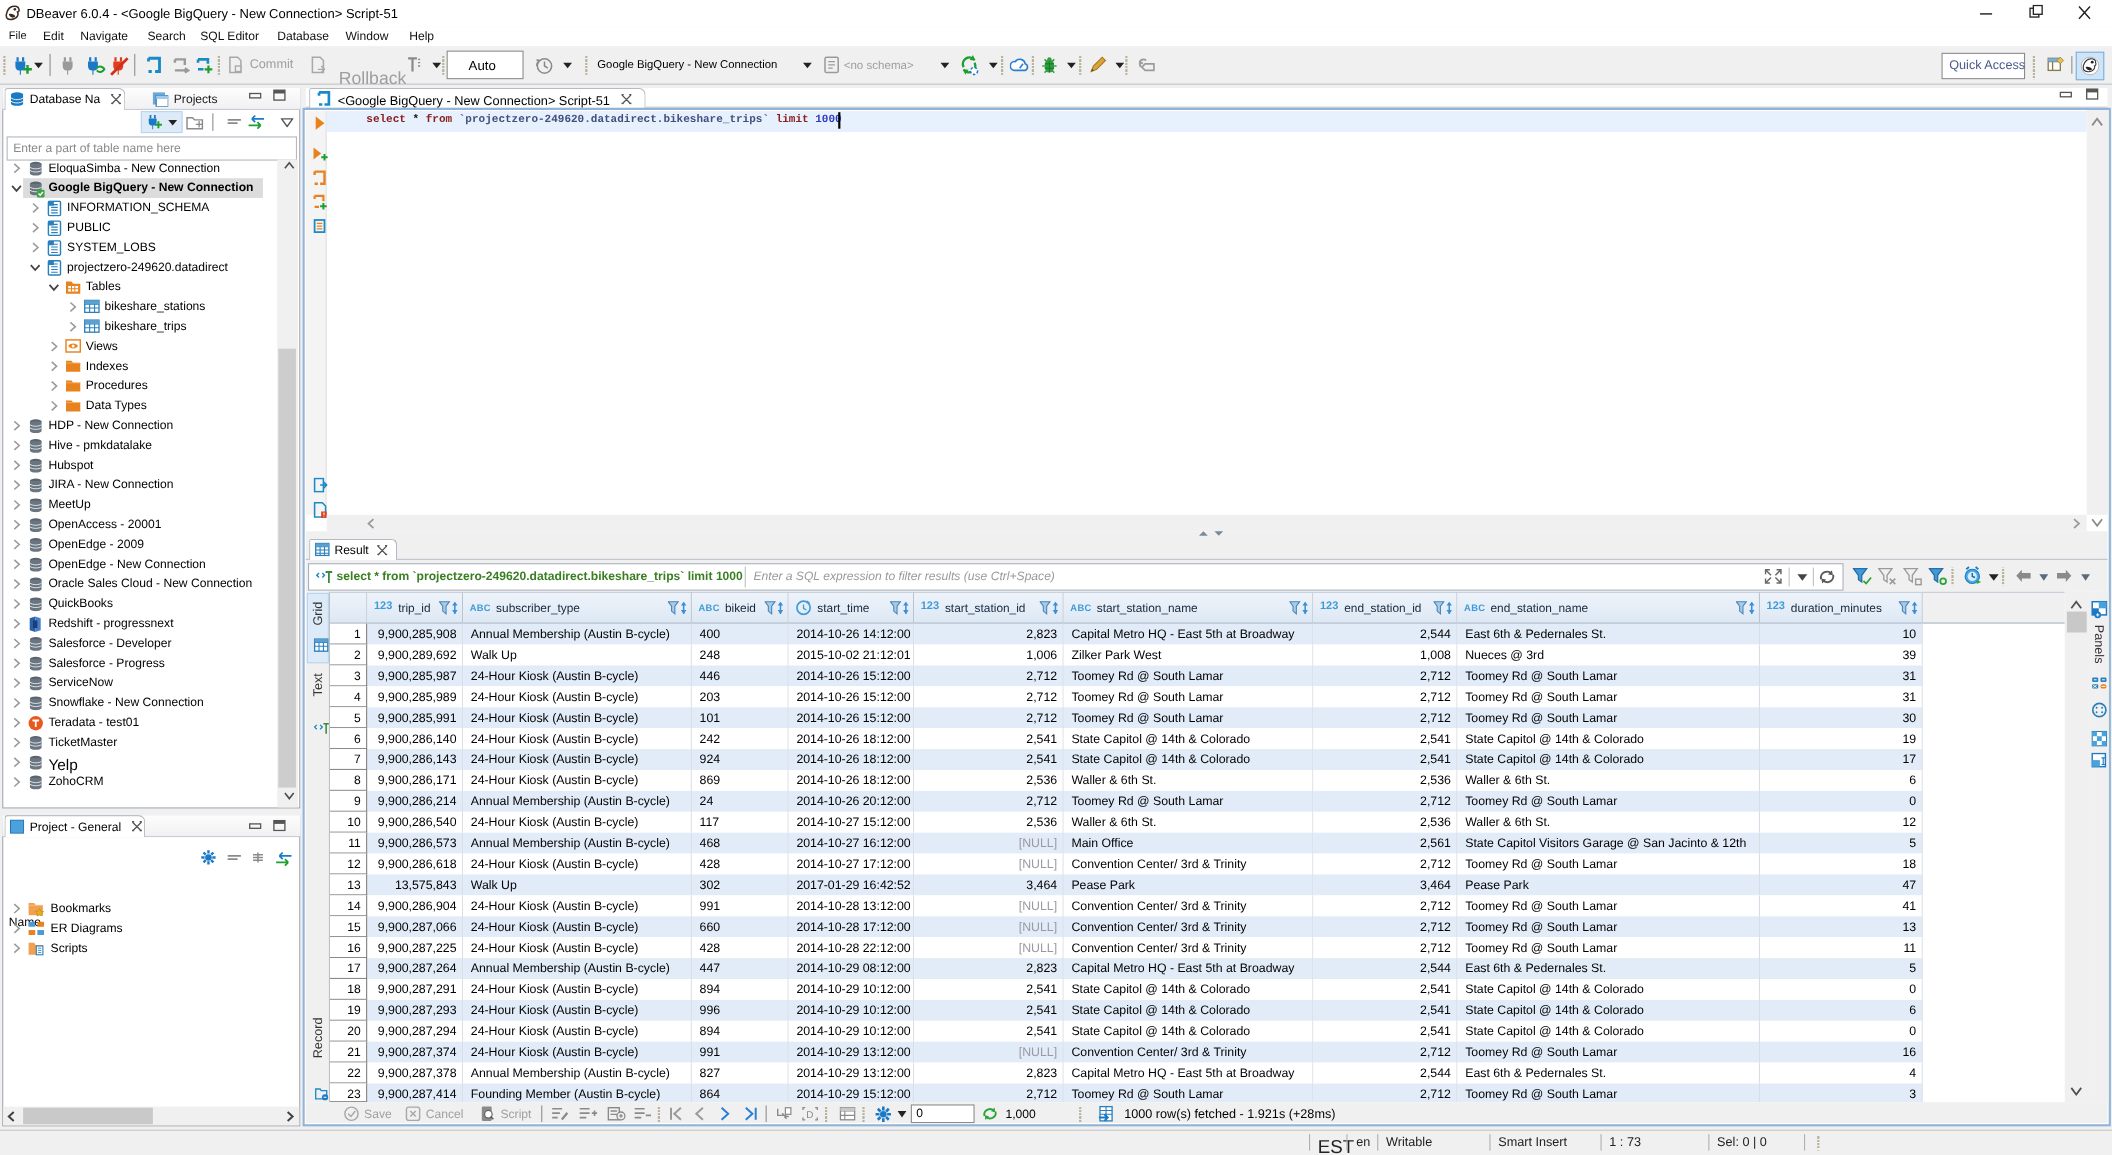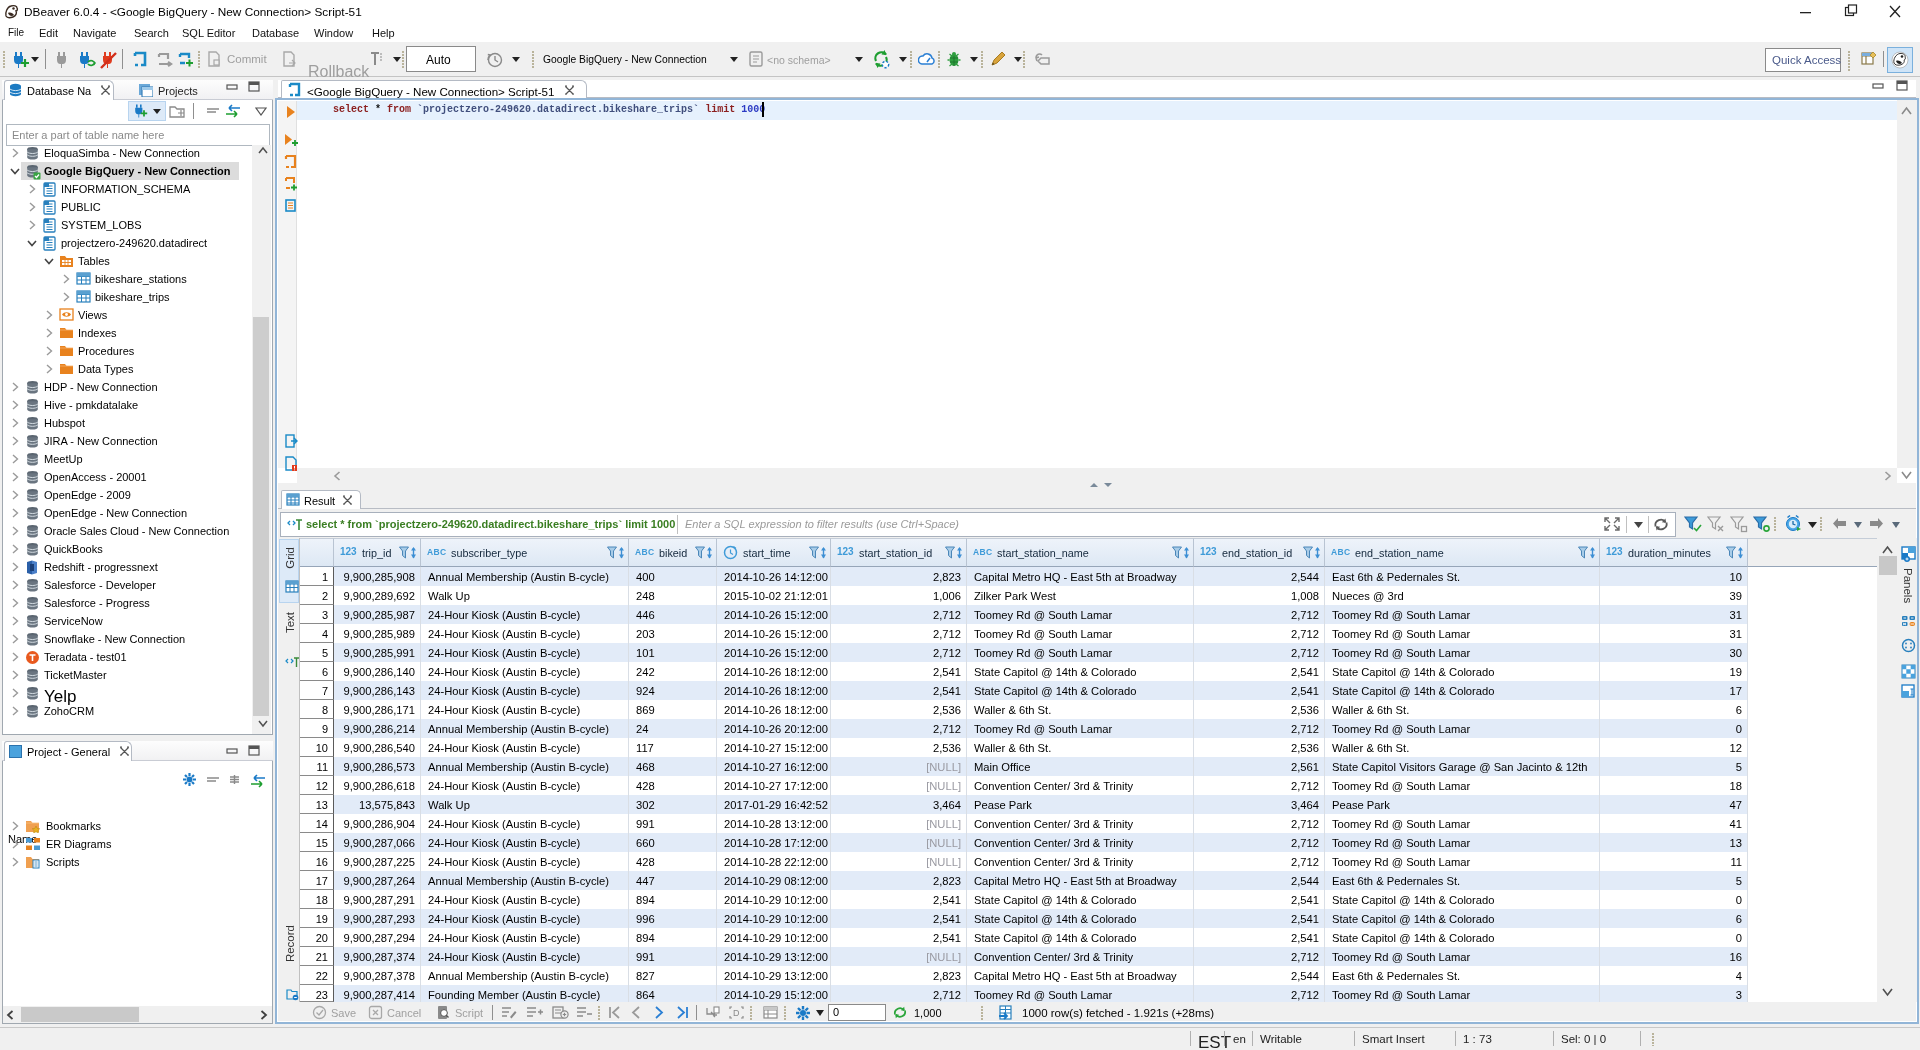--- a/index.html
+++ b/index.html
@@ -481,21 +481,21 @@
   </svg>
 <div class="abs" style="left:44px;top:669px;font-size:11px;color:#000;white-space:nowrap;">TicketMaster</div>
 <svg class="abs" style="left:11px;top:688px" width="8" height="10">
     <path d="M2 1 L6.5 5 L2 9" stroke="#9a9a9a" stroke-width="1.4" fill="none"></path>
   </svg>
 <svg class="abs" style="left:25px;top:686px" width="15" height="15" viewBox="0 0 15 15">
     <ellipse cx="7.5" cy="3.2" rx="5.3" ry="2.1" fill="#5a6570"></ellipse>
     <path d="M2.2 3.2 V11.5 C2.2 12.7 4.6 13.6 7.5 13.6 C10.4 13.6 12.8 12.7 12.8 11.5 V3.2" fill="#6a7580"></path>
     <path d="M2.2 6.1 C3.2 7 5.6 7.5 7.5 7.5 C9.4 7.5 11.8 7 12.8 6.1 M2.2 8.9 C3.2 9.8 5.6 10.3 7.5 10.3 C9.4 10.3 11.8 9.8 12.8 8.9" stroke="#dfe6ec" stroke-width="0.9" fill="none"></path>
   </svg>
-<div class="abs" style="left:44px;top:687px;font-size:17px;color:#000;white-space:nowrap;">Yelp</div>
+<div class="abs" style="left:44px;top:687px;font-size:14px;color:#000;white-space:nowrap;">Yelp</div>
 <svg class="abs" style="left:11px;top:706px" width="8" height="10">
     <path d="M2 1 L6.5 5 L2 9" stroke="#9a9a9a" stroke-width="1.4" fill="none"></path>
   </svg>
 <svg class="abs" style="left:25px;top:704px" width="15" height="15" viewBox="0 0 15 15">
     <ellipse cx="7.5" cy="3.2" rx="5.3" ry="2.1" fill="#5a6570"></ellipse>
     <path d="M2.2 3.2 V11.5 C2.2 12.7 4.6 13.6 7.5 13.6 C10.4 13.6 12.8 12.7 12.8 11.5 V3.2" fill="#6a7580"></path>
     <path d="M2.2 6.1 C3.2 7 5.6 7.5 7.5 7.5 C9.4 7.5 11.8 7 12.8 6.1 M2.2 8.9 C3.2 9.8 5.6 10.3 7.5 10.3 C9.4 10.3 11.8 9.8 12.8 8.9" stroke="#dfe6ec" stroke-width="0.9" fill="none"></path>
   </svg>
 <div class="abs" style="left:44px;top:705px;font-size:11px;color:#000;white-space:nowrap;">ZohoCRM</div>
 <div class="abs" style="left:252px;top:145px;width:19px;height:589px;background:#f0f0f0;"></div>

